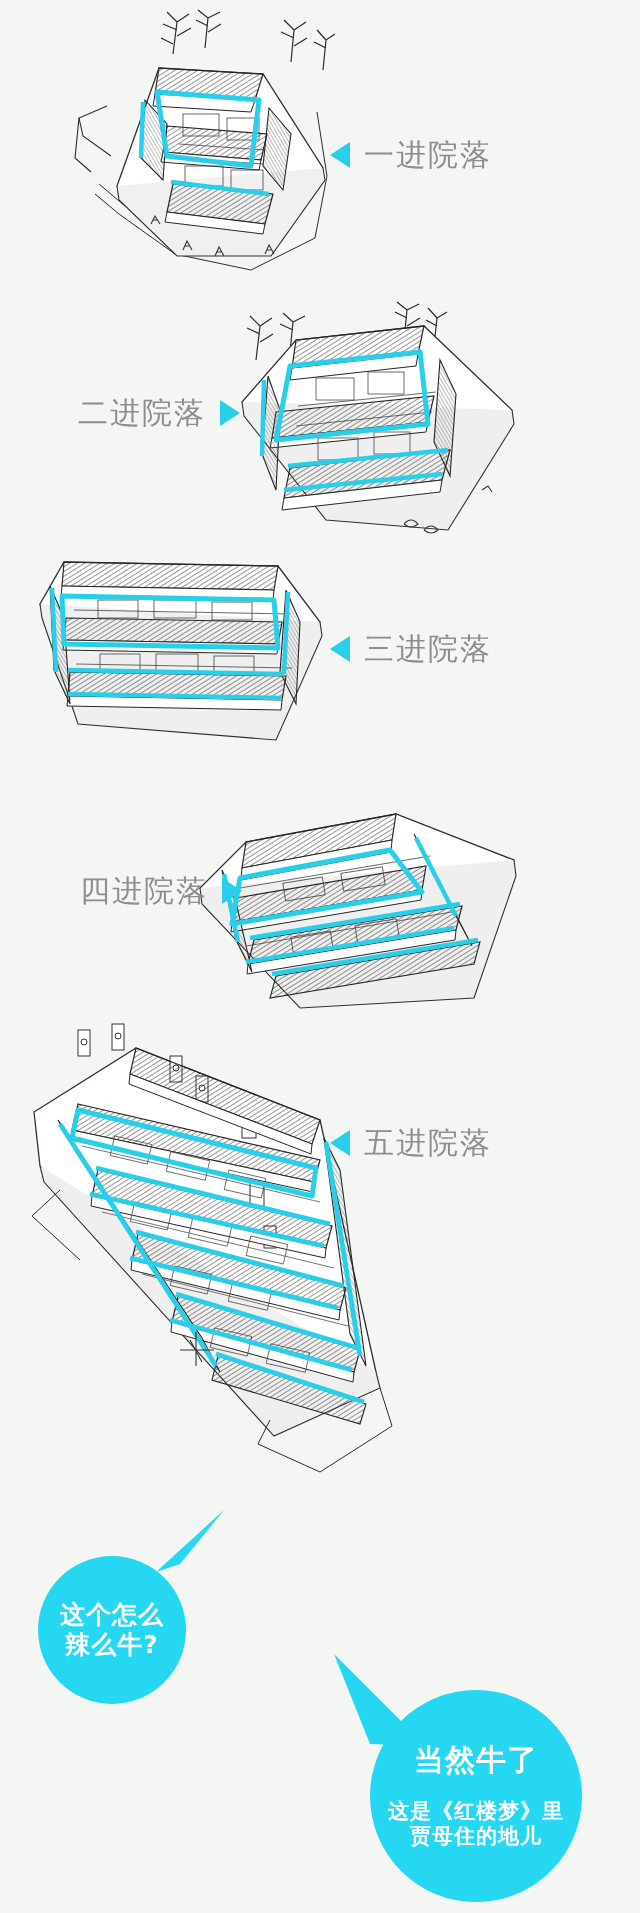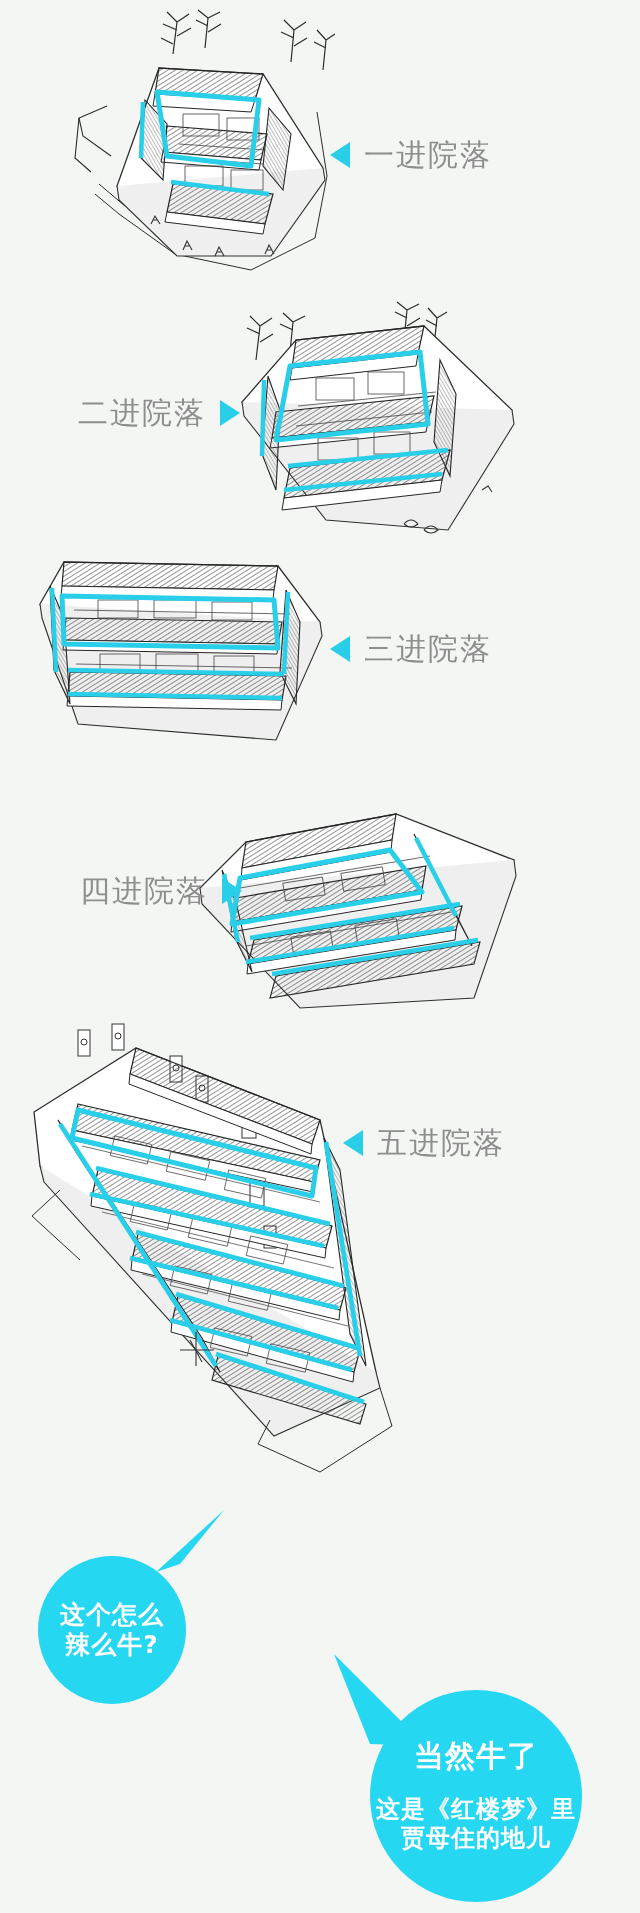--- a/index.html
+++ b/index.html
@@ -70,21 +70,21 @@
   #bubble-1{
     left:38px; top:1556px;
     width:148px; height:148px;
   }
   #bubble-1 .b-line{ font-size:25px; }
   #bubble-2{
     left:370px; top:1690px;
     width:212px; height:212px;
   }
   #bubble-2 .b-line.big{ font-size:30px; margin-bottom:20px;}
-  #bubble-2 .b-line.small{ font-size:24px; }
+  #bubble-2 .b-line.small{ font-size:21px; }
   .tail{position:absolute;}
 </style>
 </head>
 <body>
 
 <div id="page">
 
   <div class="panel" id="panel-1" style="left:0;top:0;width:640px;height:290px;">
     <div class="illus" style="left:55px;top:8px;">
       <svg width="280" height="270" viewBox="0 0 280 270">
@@ -376,21 +376,21 @@
             <path d="M40 104 L196 346"></path>
             <path d="M306 122 L340 336"></path>
           </g>
 
           <g stroke-width="1.1" stroke="#333">
             <path d="M176 312 L176 346 M160 330 L194 330 M170 320 L182 342"></path>
           </g>
         </g>
       </svg>
     </div>
-    <div class="caption" style="left:343px;top:108px;">
+    <div class="caption" style="left:330px;top:108px;">
       <span class="tri left"></span>
       <span class="txt">五进院落</span>
     </div>
   </div>
 
   <svg class="tail" style="left:150px;top:1506px;" width="80" height="80" viewBox="0 0 80 80">
     <path d="M6 66 L74 4 L30 58 Z" fill="#25d7f0"></path>
   </svg>
   <div class="bubble" id="bubble-1">
     <div class="b-line">这个怎么</div>

